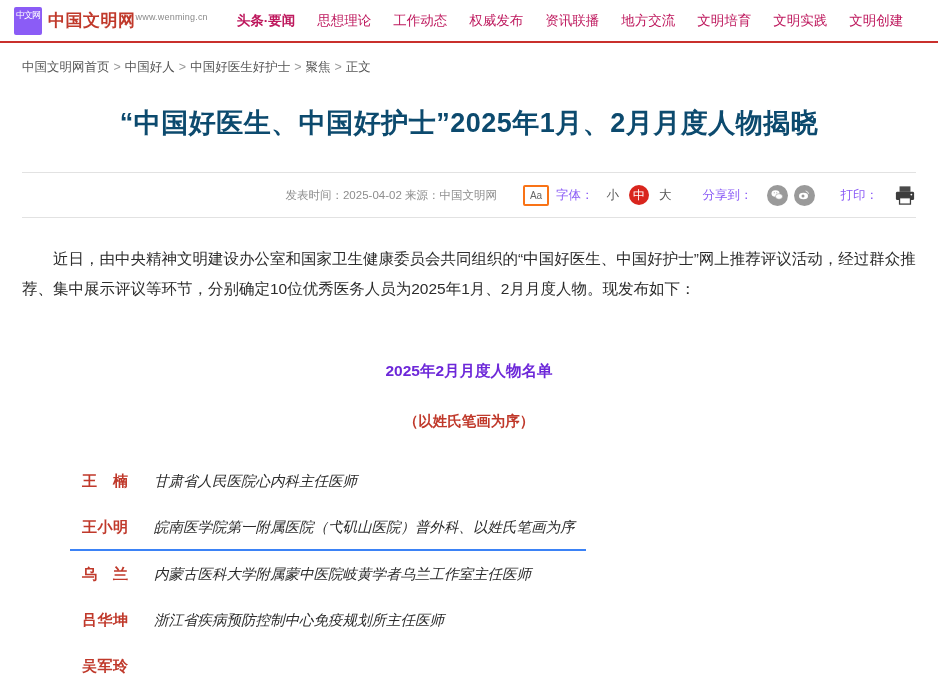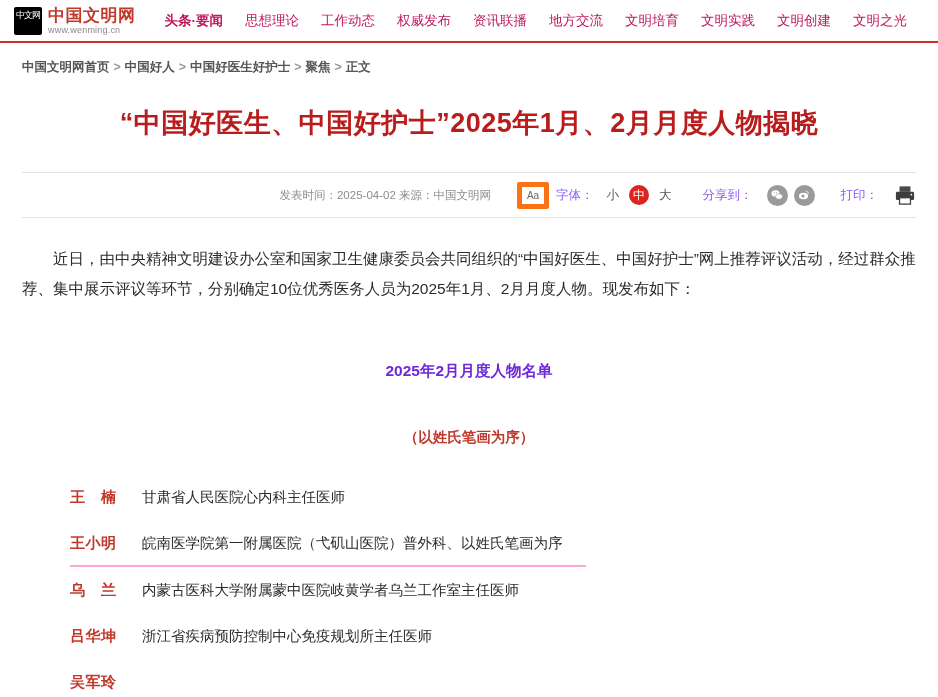--- a/index.html
+++ b/index.html
@@ -27,35 +27,35 @@
   }
   .logo-block {
     display: flex;
     align-items: center;
     flex: 0 0 auto;
     margin-right: 18px;
   }
   .logo-seal {
     width: 28px;
     height: 28px;
-    background: #000000;
+    background: #8b5cf6;
     color: #fff;
     font-size: 9px;
     line-height: 10px;
     text-align: center;
     padding: 3px 1px;
     box-sizing: border-box;
     font-family: "DejaVu Sans", sans-serif;
     border-radius: 2px;
     letter-spacing: -1px;
   }
   .logo-text {
     margin-left: 6px;
     display: flex;
-    flex-direction: column;
+    flex-direction: row;
     justify-content: center;
   }
   .logo-cn {
     color: #c0392b;
     font-size: 17px;
     font-weight: bold;
     line-height: 18px;
     letter-spacing: 0.5px;
   }
   .logo-en {
@@ -80,38 +80,37 @@
   }
   .nav-item.first {
     font-weight: bold;
   }
 
   
   .breadcrumb {
     font-size: 12.5px;
     color: #555;
     padding: 16px 22px 0 22px;
-    font-weight: bold;
   }
   .breadcrumb span.sep {
     color: #999;
     margin: 0 4px;
   }
   .breadcrumb a {
     color: #555;
     text-decoration: none;
     cursor: pointer;
   }
 
   
   .headline {
     text-align: center;
     font-size: 27px;
     font-weight: bold;
-    color: #b91c1c;
+    color: #0c4a6e;
     margin: 28px 40px 0 40px;
     line-height: 38px;
     letter-spacing: 0.5px;
   }
 
   
   .metabar {
     margin: 30px 22px 0 22px;
     border-top: 1px solid #e2e2e2;
     border-bottom: 1px solid #e2e2e2;
@@ -135,21 +134,21 @@
     margin-left: 26px;
   }
   .tool-label {
     font-size: 12.5px;
     color: #8b5cf6;
     margin-right: 8px;
   }
   .aa-box {
     width: 22px;
     height: 17px;
-    border: 5px solid #f97316;
+    border: 2px solid #f97316;
     border-radius: 2px;
     font-size: 10px;
     color: #666;
     display: flex;
     align-items: center;
     justify-content: center;
     margin-right: 7px;
     font-family: "Liberation Sans", sans-serif;
   }
   .size-opt {
@@ -207,49 +206,51 @@
     color: #6d28d9;
     font-weight: bold;
     font-size: 15.5px;
     margin-top: 52px;
   }
   .list-subtitle {
     text-align: center;
     color: #c0392b;
     font-weight: bold;
     font-size: 14.5px;
-    margin-top: 36px;
+    margin-top: 20px;
   }
 
   .person-list {
     margin-top: 22px;
   }
   .person-row {
     display: flex;
     align-items: baseline;
     padding: 8px 0 8px 0;
     margin-left: 48px;
   }
   .person-row.highlight {
-    border-bottom: 2px solid #f9a8d4;
+    border-bottom: 2px solid #3b82f6;
     padding-bottom: 7px;
     margin-right: 330px;
   }
   .person-name {
     color: #c0392b;
     font-weight: bold;
     font-size: 15px;
     width: 72px;
     flex: 0 0 72px;
     letter-spacing: 0.5px;
+    margin-left: 12px;
   }
   .person-desc {
     font-size: 14.5px;
     color: #2b2b2b;
     white-space: nowrap;
+    font-style: italic;
   }
 </style>
 </head>
 <body>
 
 <div class="topbar">
   <div class="logo-block">
     <div class="logo-seal">中文网</div>
     <div class="logo-text">
       <div class="logo-cn">中国文明网</div>

